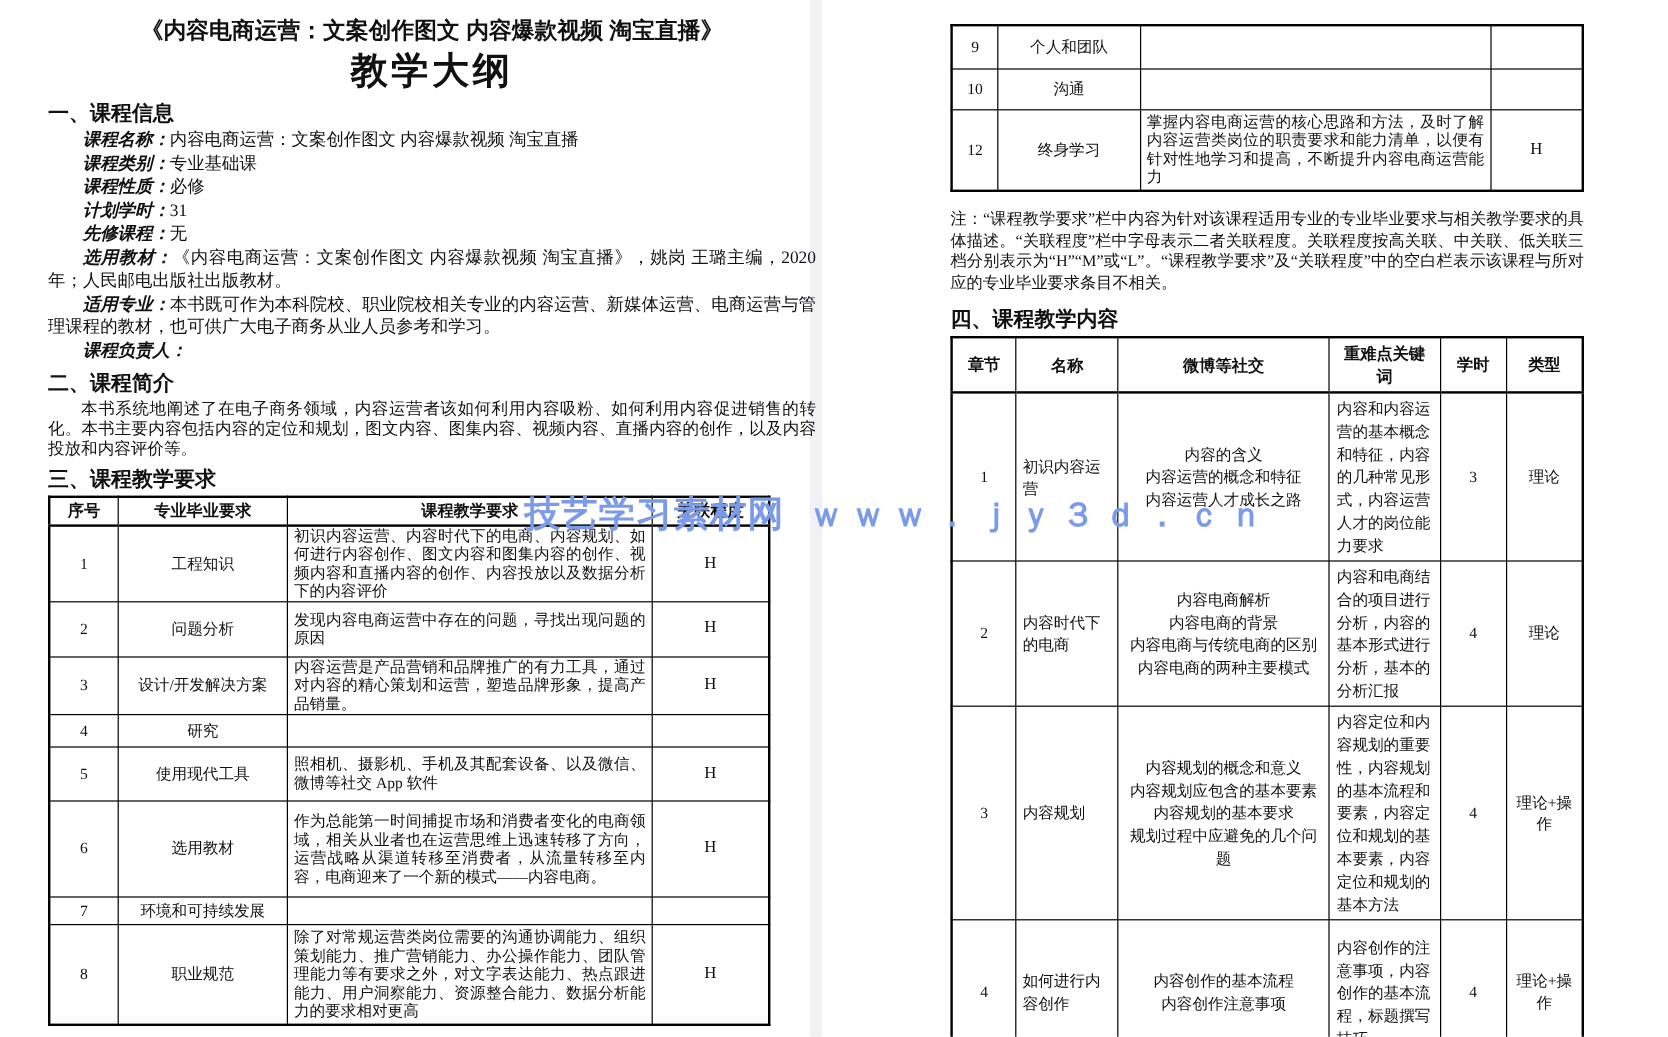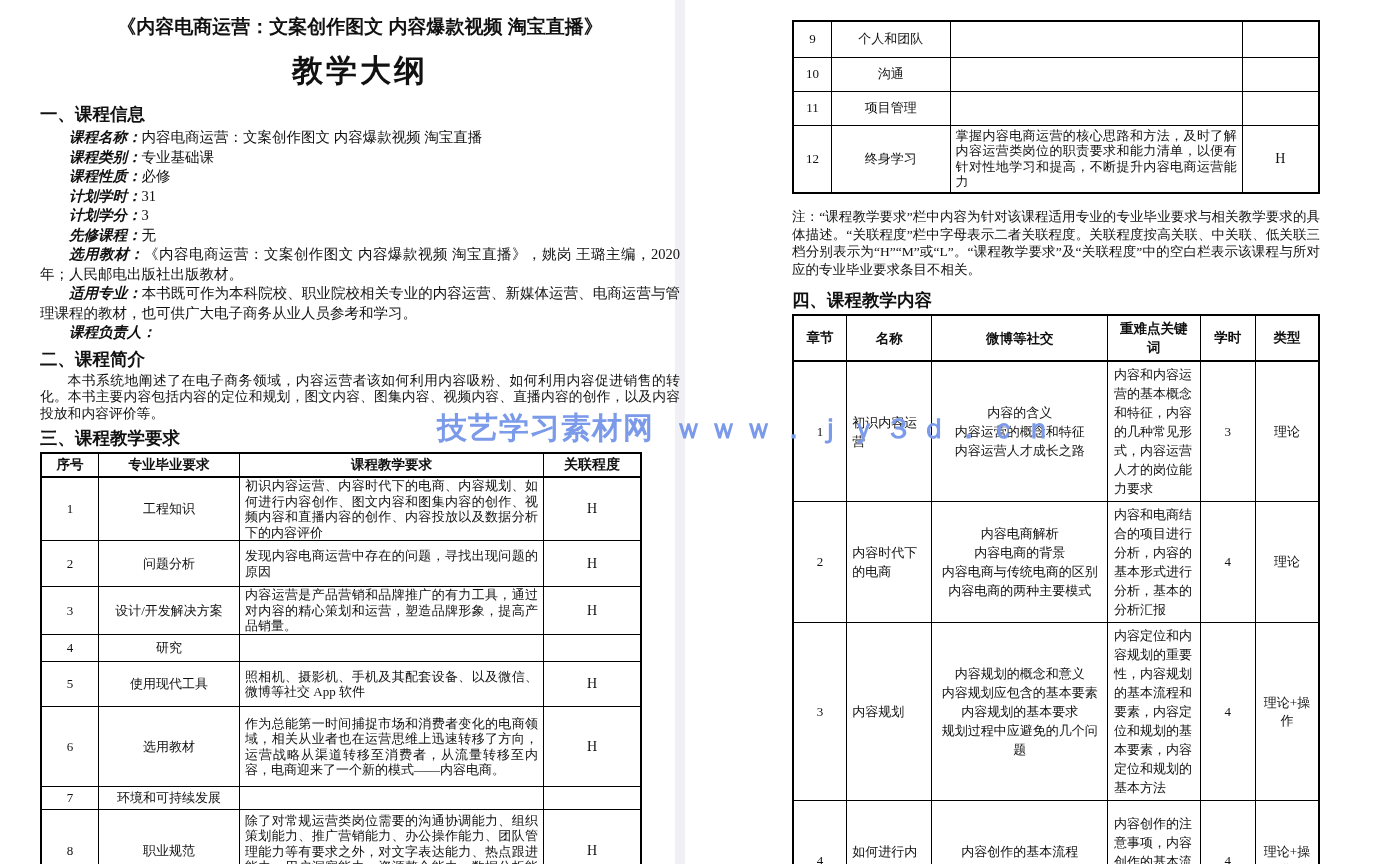--- a/index.html
+++ b/index.html
@@ -8,21 +8,21 @@
     font-family:"Liberation Serif","DejaVu Serif",serif;
     position:relative;overflow:hidden;
   }
   .gutter{position:absolute;left:675px;top:0;width:10px;height:864px;background:#f1f1f5;}
   .page{position:absolute;background:transparent;}
   .page-left{left:40px;top:14px;width:640px;}
   .page-right{left:792px;top:20px;width:528px;}
 
   .book-title{margin:0;text-align:center;font-weight:bold;font-size:19px;line-height:26px;
     font-family:"Liberation Sans","DejaVu Sans",sans-serif;}
-  .doc-title{margin:12px;text-align:center;font-weight:bold;font-size:31px;line-height:38px;
+  .doc-title{margin:0;text-align:center;font-weight:bold;font-size:31px;line-height:38px;
     font-family:"Liberation Sans","DejaVu Sans",sans-serif;letter-spacing:3px;}
   .sec-head{margin:4px 0 2px 0;font-weight:bold;font-size:17.5px;line-height:24px;
     font-family:"Liberation Sans","DejaVu Sans",sans-serif;}
   .field{margin:0;font-size:14.5px;line-height:19.5px;text-indent:2em;text-align:justify;}
   .field .lbl{font-weight:bold;font-family:"Liberation Sans","DejaVu Sans",sans-serif;font-style:italic;}
   .intro{margin:1px 0 0 0;font-size:13.8px;line-height:16.5px;text-indent:2em;text-align:justify;}
   .note{margin:14px 0 0 0;font-size:13.5px;line-height:17.5px;text-align:justify;}
 
   table{border-collapse:collapse;table-layout:fixed;margin-top:2px;}
   table,td,th{border:1px solid #000;}
@@ -59,21 +59,20 @@
 <div class="page page-left">
   <p class="book-title">《内容电商运营：文案创作图文 内容爆款视频 淘宝直播》</p>
   <p class="doc-title">教学大纲</p>
 
   <h2 class="sec-head">一、课程信息</h2>
 
   <p class="field"><span class="lbl">课程名称：</span><span>内容电商运营：文案创作图文 内容爆款视频 淘宝直播</span></p>
   <p class="field"><span class="lbl">课程类别：</span><span>专业基础课</span></p>
   <p class="field"><span class="lbl">课程性质：</span><span>必修</span></p>
   <p class="field"><span class="lbl">计划学时：</span><span>31</span></p>
-  <p class="field"><span class="lbl">计划学分：</span><span>3</span></p>
   <p class="field"><span class="lbl">先修课程：</span><span>无</span></p>
   <p class="field"><span class="lbl">选用教材：</span><span>《内容电商运营：文案创作图文 内容爆款视频 淘宝直播》，姚岗 王璐主编，2020 年；人民邮电出版社出版教材。</span></p>
   <p class="field"><span class="lbl">适用专业：</span><span>本书既可作为本科院校、职业院校相关专业的内容运营、新媒体运营、电商运营与管理课程的教材，也可供广大电子商务从业人员参考和学习。</span></p>
   <p class="field"><span class="lbl">课程负责人：</span><span></span></p>
 
   <h2 class="sec-head">二、课程简介</h2>
   <p class="intro">本书系统地阐述了在电子商务领域，内容运营者该如何利用内容吸粉、如何利用内容促进销售的转化。本书主要内容包括内容的定位和规划，图文内容、图集内容、视频内容、直播内容的创作，以及内容投放和内容评价等。</p>
 
   <h2 class="sec-head">三、课程教学要求</h2>
 
@@ -143,26 +142,20 @@
     <tbody>
         <tr style="height:36px;">
       <td class="c-no">9</td>
       <td class="c-req">个人和团队</td>
       <td class="c-det"></td>
       <td class="c-lvl"></td>
     </tr>
     <tr style="height:34px;">
       <td class="c-no">10</td>
       <td class="c-req">沟通</td>
-      <td class="c-det"></td>
-      <td class="c-lvl"></td>
-    </tr>
-    <tr style="height:34px;">
-      <td class="c-no">11</td>
-      <td class="c-req">项目管理</td>
       <td class="c-det"></td>
       <td class="c-lvl"></td>
     </tr>
     <tr style="height:68px;">
       <td class="c-no">12</td>
       <td class="c-req">终身学习</td>
       <td class="c-det">掌握内容电商运营的核心思路和方法，及时了解内容运营类岗位的职责要求和能力清单，以便有针对性地学习和提高，不断提升内容电商运营能力</td>
       <td class="c-lvl">H</td>
     </tr>
   </tbody>

